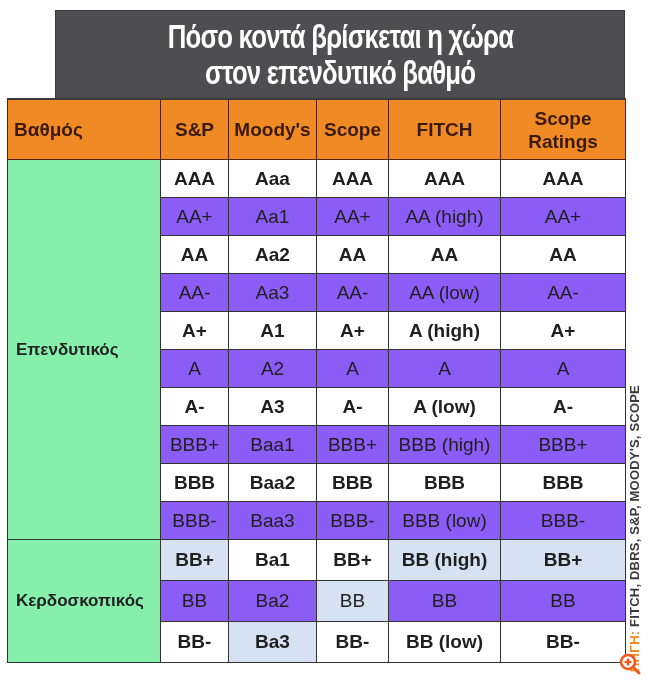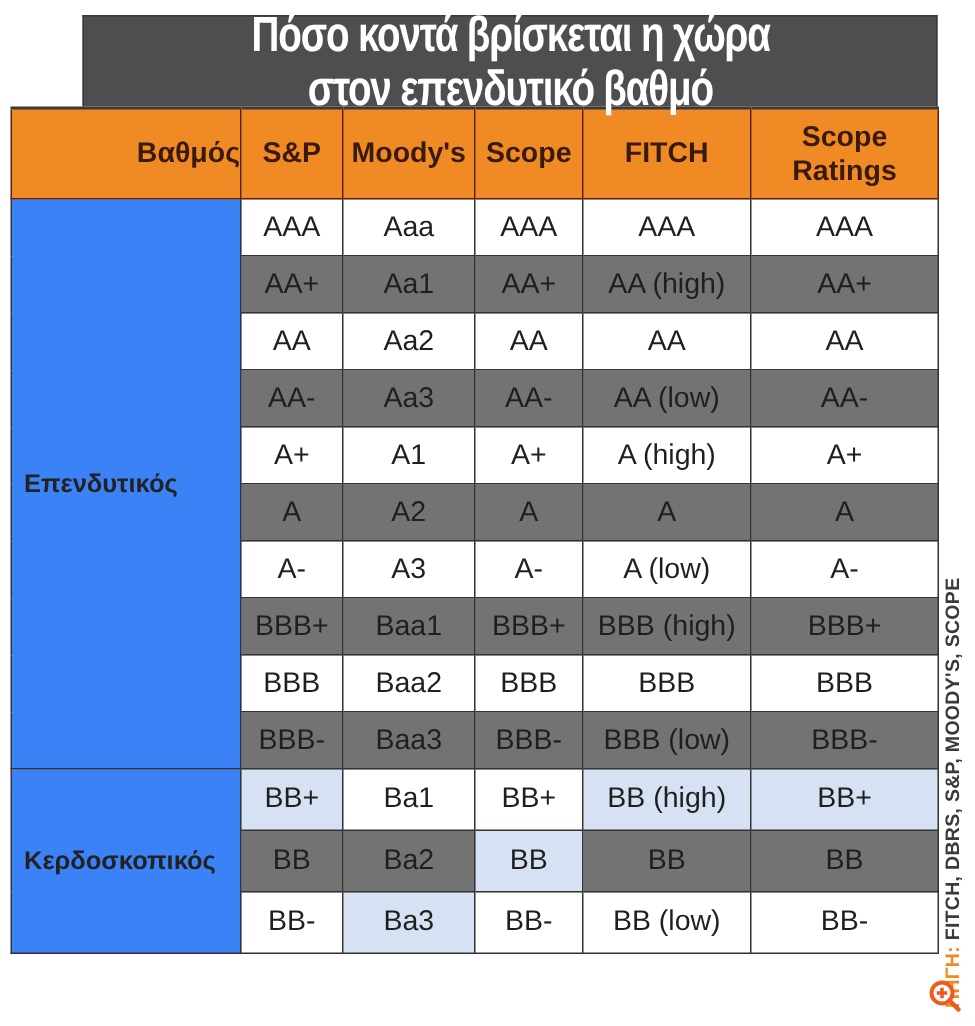--- a/index.html
+++ b/index.html
@@ -1,35 +1,35 @@
 <!DOCTYPE html>
 <html><head>
 <meta charset="utf-8">
 <style>
   html, body { margin: 0; padding: 0; background: #ffffff; }
   body { width: 650px; height: 684px; position: relative; overflow: hidden;
          font-family: "Liberation Sans", sans-serif; }
   .frame { position: absolute; left: 7px; top: 10px; width: 618px; }
-  .title-bar { background: #4e4e50; height: 61px; display: flex; flex-direction: column;
+  .title-bar { background: #4e4e50; height: 88px; display: flex; flex-direction: column;
                align-items: center; justify-content: center; color: #ffffff;
                border: 1px solid #3a3a3a; border-bottom: none; box-sizing: border-box; margin-left: 48px; }
   .title-line { font-family: "Liberation Sans", sans-serif; font-weight: bold;
                 font-size: 33px; line-height: 36px; letter-spacing: -1px;
                 transform: scaleX(0.78); white-space: nowrap; }
   table { border-collapse: collapse; width: 618px; table-layout: fixed; }
   th { background: #f08a24; color: #3b1a0e; font-weight: bold; font-size: 19px;
        height: 59px; border: 1.5px solid #5a1e10; border-top: 2px solid #3a3a3a;
        padding: 0; line-height: 23px; }
-  th.grade-h { text-align: right; padding-left: 6px; }
+  th.grade-h { text-align: left; padding-left: 6px; }
   td { border: 1.5px solid #333; text-align: center; font-size: 19px; color: #1f1f1f;
        padding: 0; height: 37px; }
   td.grade { text-align: left; padding-left: 8px; font-weight: bold; color: #222;
-             background: #3b82f6; font-size: 17px; }
-  tr.alt td.cell { background: #737373; }
-  tr.plain td.cell { background: #ffffff; }
+             background: #86efac; font-size: 17px; }
+  tr.alt td.cell { background: #8b5cf6; }
+  tr.plain td.cell { background: #ffffff; font-weight: bold; }
   td.cell.hl { background: #d6e2f3 !important; }
   tr.spec td { height: 40px; }
   .source { position: absolute; left: 627px; top: 672px; transform-origin: 0 0;
             transform: rotate(-90deg); white-space: nowrap; font-size: 13px;
             font-weight: bold; color: #3a3a3a; letter-spacing: 0.2px; }
   .source .src-label { color: #f08a24; }
   .zoom-icon { position: absolute; left: 618px; top: 652px; width: 24px; height: 24px; }
 </style>
 </head>
 <body>

